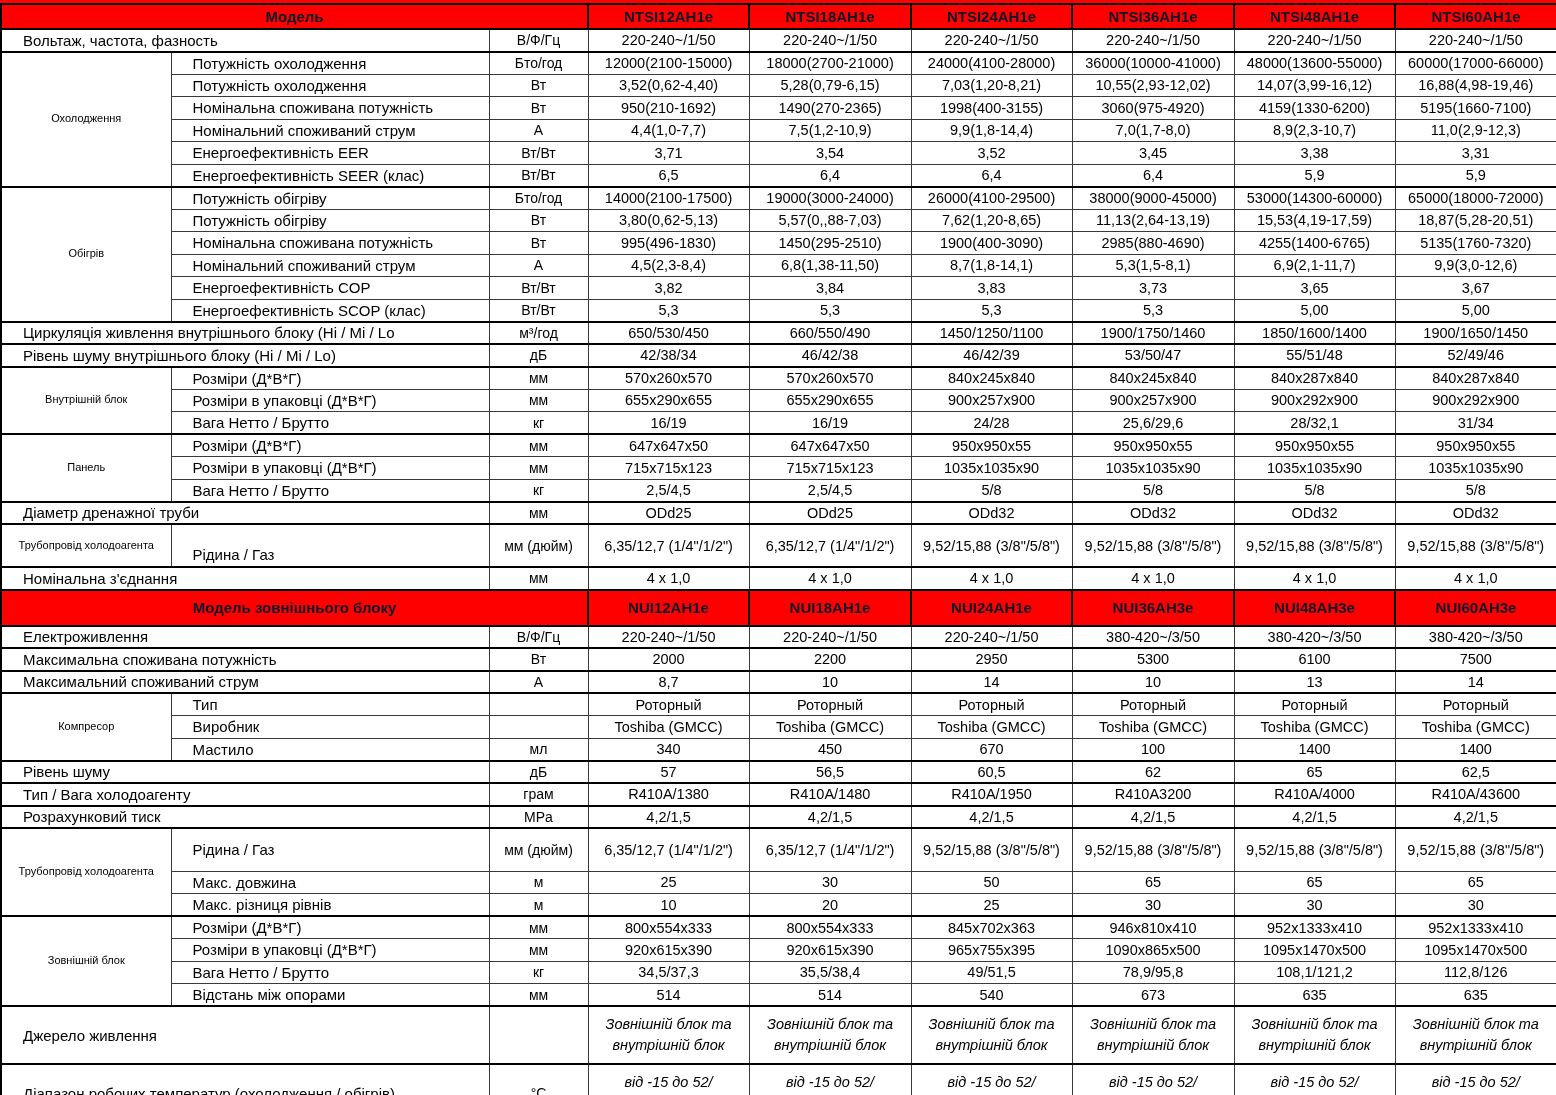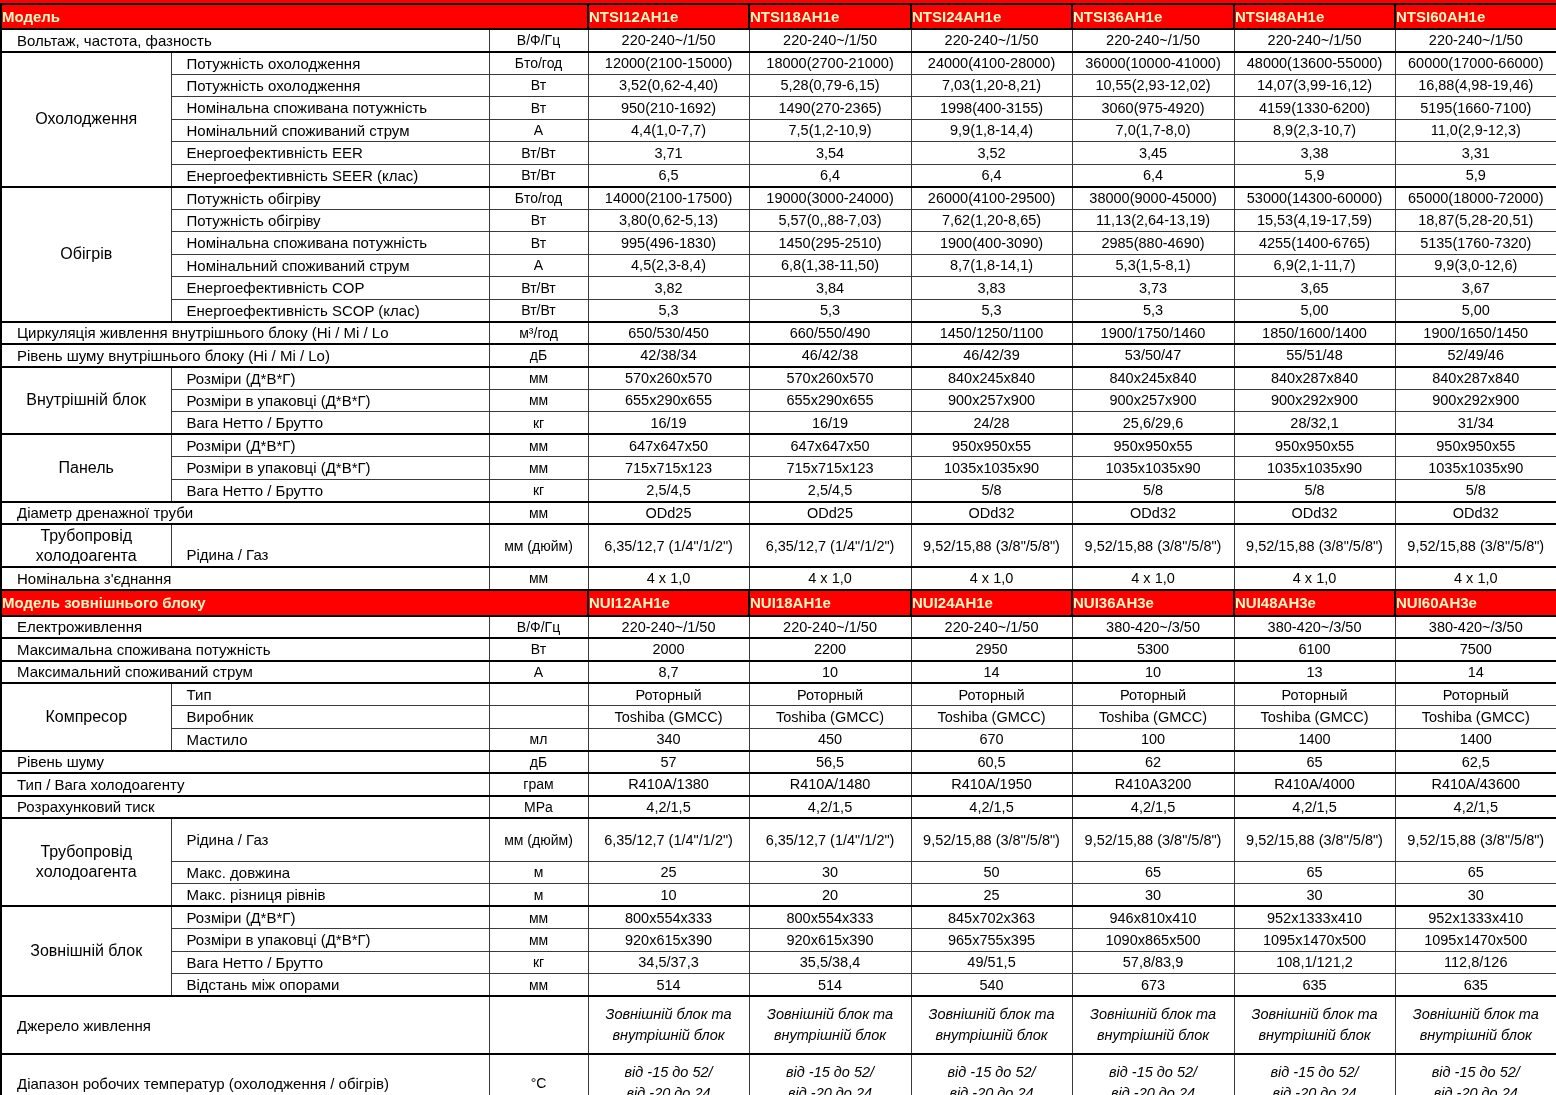--- a/index.html
+++ b/index.html
@@ -1,30 +1,30 @@
 <!DOCTYPE html>
 <html><head>
 <meta charset="utf-8">
 <style>
   html,body { margin:0; padding:0; background:#ffffff; }
   body { width:1556px; font-family:"Liberation Sans", sans-serif; color:#000; }
   .top-strip { height:3px; background:#ff0000; width:100%; }
   table.spec { border-collapse:collapse; table-layout:fixed; width:1556px;
                border-left:2px solid #000; border-right:2px solid #000; border-top:2px solid #000; }
   td { border:1px solid #3a3a3a; font-size:14.5px; padding:0; overflow:hidden; white-space:nowrap; }
-  td.lbl { text-align:left; padding-left:15px; font-size:15px; }
-  td.grp { text-align:center; white-space:normal; font-size:16px; line-height:1.25; }
+  td.lbl { text-align:left; padding-left:21px; font-size:15px; }
+  td.grp { text-align:center; white-space:normal; font-size:11px; line-height:1.25; }
   td.unit { text-align:center; font-size:14px; }
   td.val { text-align:center; }
-  td.hdr { background:#ff0000; color:#fef9c3; font-weight:bold; 
+  td.hdr { background:#ff0000; color:#0f172a; font-weight:bold; text-align:center;
            border:2px solid #000; font-size:15px; }
   tr.thick > td { border-top:2px solid #000; }
   td.bottom { vertical-align:bottom; padding-bottom:3px; }
   td.pre { white-space:pre-line; line-height:1.45;font-style:italic; }
-  tr.h1 { height:25px; } tr.h2 { height:26px; }
+  tr.h1 { height:25px; } tr.h2 { height:36px; }
   tr.n { height:22.5px; } tr.t { height:43px; } tr.t2 { height:58px; }
   tr.p > td { height:6px; border-top:2px solid #000; border-bottom:none; }
 </style>
 </head>
 <body>
 
 <div class="top-strip"></div>
 <div id="table-host">
     <table class="spec">
       <colgroup>
@@ -444,21 +444,21 @@
           <td class="val">1090x865x500</td>
           <td class="val">1095x1470x500</td>
           <td class="val">1095x1470x500</td>
         </tr>
         <tr class="n">
           <td class="lbl">Вага Нетто / Брутто</td>
           <td class="unit">кг</td>
           <td class="val">34,5/37,3</td>
           <td class="val">35,5/38,4</td>
           <td class="val">49/51,5</td>
-          <td class="val">57,8/83,9</td>
+          <td class="val">78,9/95,8</td>
           <td class="val">108,1/121,2</td>
           <td class="val">112,8/126</td>
         </tr>
         <tr class="n">
           <td class="lbl">Відстань між опорами</td>
           <td class="unit">мм</td>
           <td class="val">514</td>
           <td class="val">514</td>
           <td class="val">540</td>
           <td class="val">673</td>

